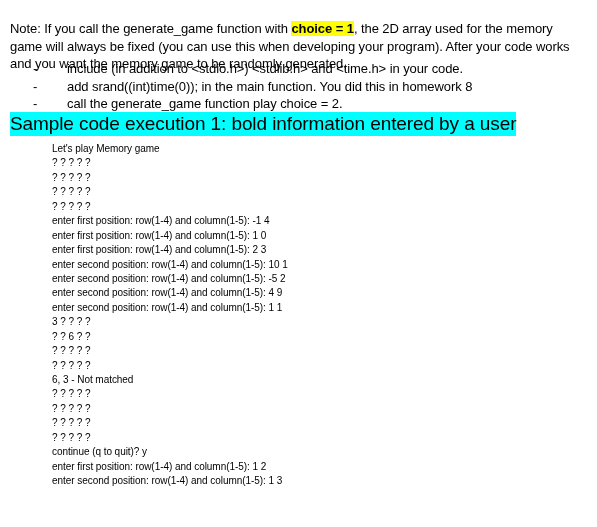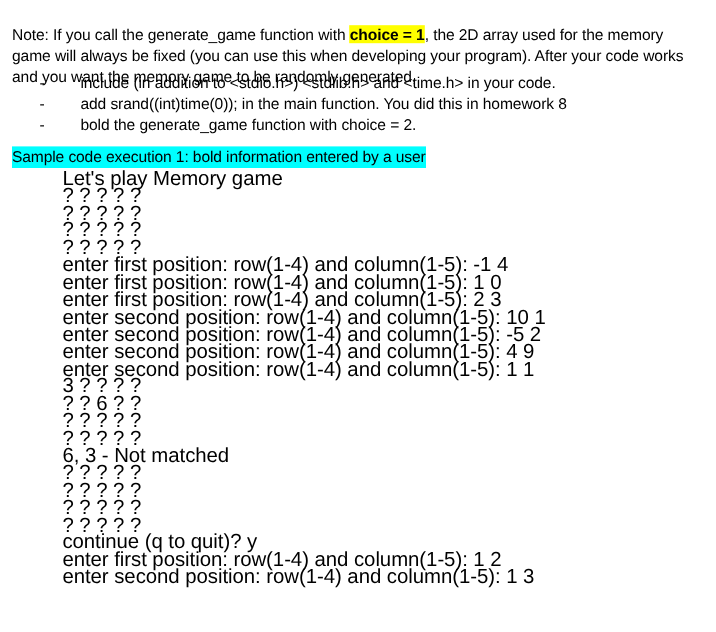--- a/index.html
+++ b/index.html
@@ -59,37 +59,37 @@
   }
   .bullet-text {
     flex: 1 1 auto;
     margin-left: 12px;
   }
 
   
   .sample-heading {
     position: absolute;
     left: 10px;
-    top: 121px;
-    font-size: 13px;
+    top: 114px;
+    font-size: 19px;
     line-height: 19px;
     letter-spacing: -0.1px;
     white-space: nowrap;
   }
   .sample-heading .hl-cyan {
     background: #00ffff;
     padding: 1px 0 2px 0;
   }
 
   
   .console {
     position: absolute;
     left: 52px;
     top: 142px;
-    font-size: 17px;
+    font-size: 10px;
     line-height: 14.45px;
     letter-spacing: -0.05px;
     white-space: pre;
   }
   .console .line {
     height: 14.45px;
   }
 </style>
 </head>
 <body>
@@ -102,21 +102,21 @@
     <div class="bullet-row">
       <span class="bullet-dash">-</span>
       <span class="bullet-text"><span>include (in addition to &lt;stdio.h&gt;) &lt;stdlib.h&gt; and &lt;time.h&gt; in your code.</span><b></b><span></span></span>
     </div>
     <div class="bullet-row">
       <span class="bullet-dash">-</span>
       <span class="bullet-text"><span>add srand((int)time(0)); in the main function. You did this in homework 8</span><b></b><span></span></span>
     </div>
     <div class="bullet-row">
       <span class="bullet-dash">-</span>
-      <span class="bullet-text"><span>bold the generate_game function with </span><b>choice = 2</b><span>.</span></span>
+      <span class="bullet-text"><span>call the generate_game function play </span><b>choice = 2</b><span>.</span></span>
     </div>
   </div>
 
   <div class="sample-heading"><span class="hl-cyan"><span>Sample code execution 1: </span><b>bold</b><span> information entered by a user</span></span></div>
 
   <div class="console" id="console-block"><div class="line"><span>Let's play Memory game</span></div><div class="line"><span>? ? ? ? ?</span></div><div class="line"><span>? ? ? ? ?</span></div><div class="line"><span>? ? ? ? ?</span></div><div class="line"><span>? ? ? ? ?</span></div><div class="line"><span>enter first position: row(1-4) and column(1-5): </span><b>-1 4</b></div><div class="line"><span>enter first position: row(1-4) and column(1-5): </span><b>1 0</b></div><div class="line"><span>enter first position: row(1-4) and column(1-5): </span><b>2 3</b></div><div class="line"><span>enter second position: row(1-4) and column(1-5): </span><b>10 1</b></div><div class="line"><span>enter second position: row(1-4) and column(1-5): </span><b>-5 2</b></div><div class="line"><span>enter second position: row(1-4) and column(1-5): </span><b>4 9</b></div><div class="line"><span>enter second position: row(1-4) and column(1-5): </span><b>1 1</b></div><div class="line"><span>3 ? ? ? ?</span></div><div class="line"><span>? ? 6 ? ?</span></div><div class="line"><span>? ? ? ? ?</span></div><div class="line"><span>? ? ? ? ?</span></div><div class="line"><span>6, 3 - Not matched</span></div><div class="line"><span>? ? ? ? ?</span></div><div class="line"><span>? ? ? ? ?</span></div><div class="line"><span>? ? ? ? ?</span></div><div class="line"><span>? ? ? ? ?</span></div><div class="line"><span>continue (q to quit)? </span><b>y</b></div><div class="line"><span>enter first position: row(1-4) and column(1-5): </span><b>1 2</b></div><div class="line"><span>enter second position: row(1-4) and column(1-5): </span><b>1 3</b></div></div>
 
 </div>
 
 </body></html>

